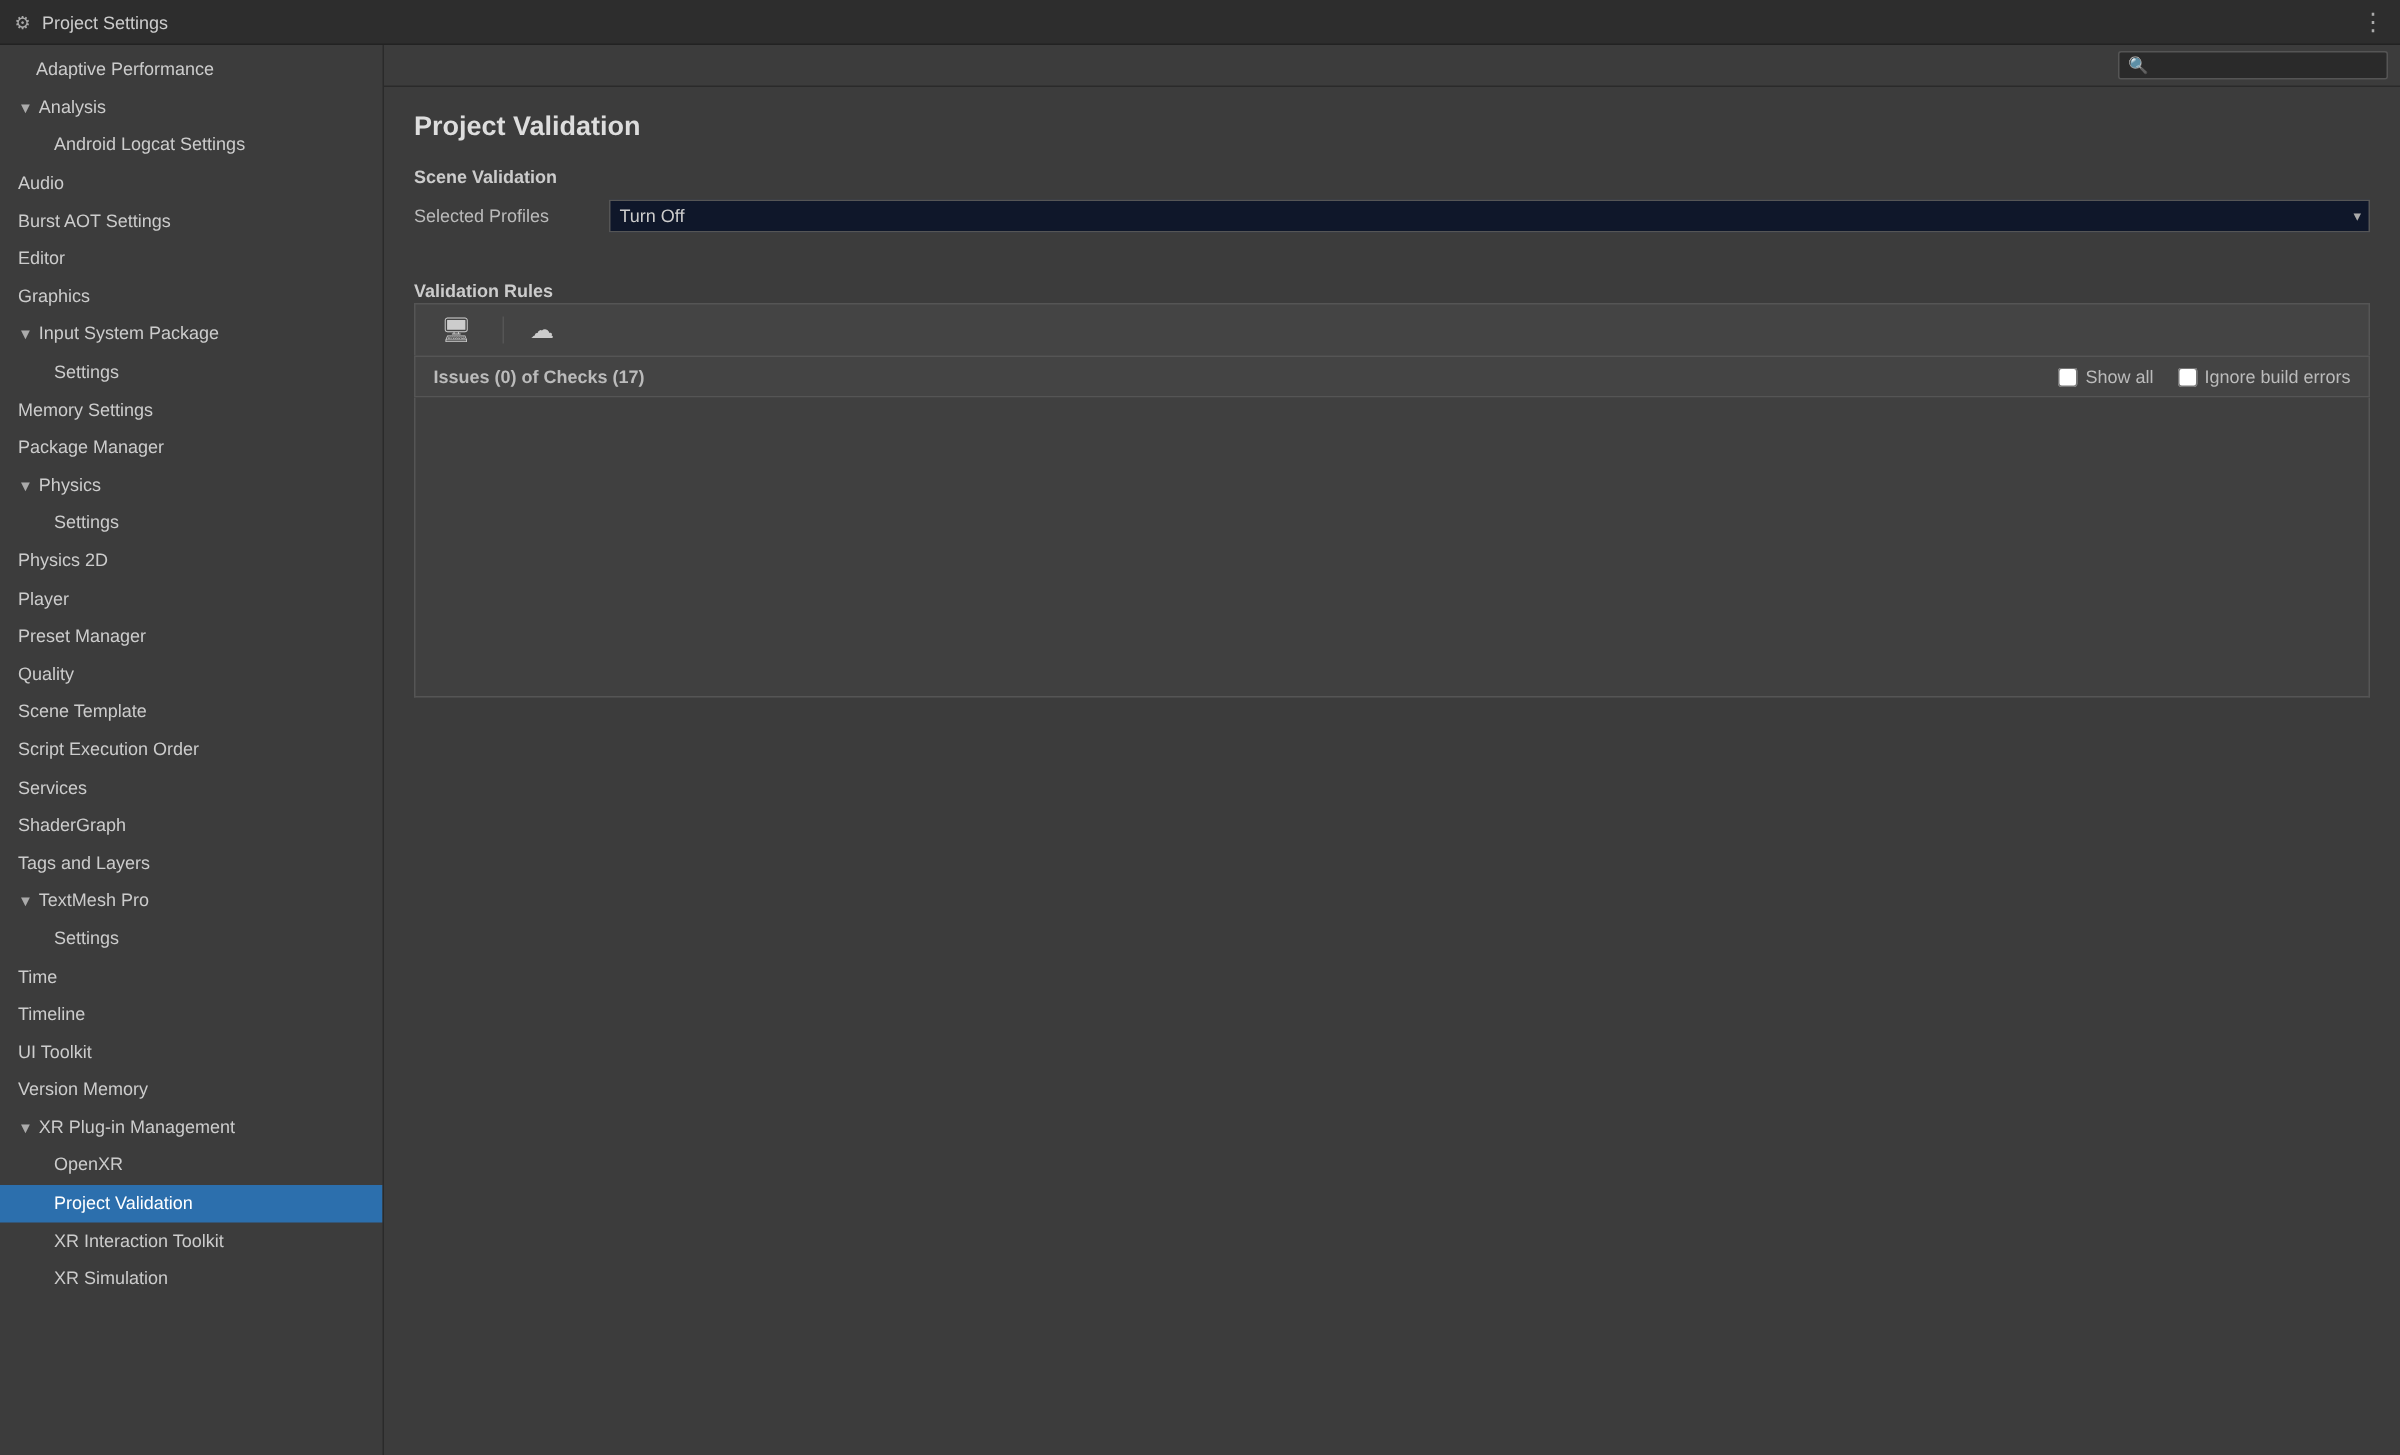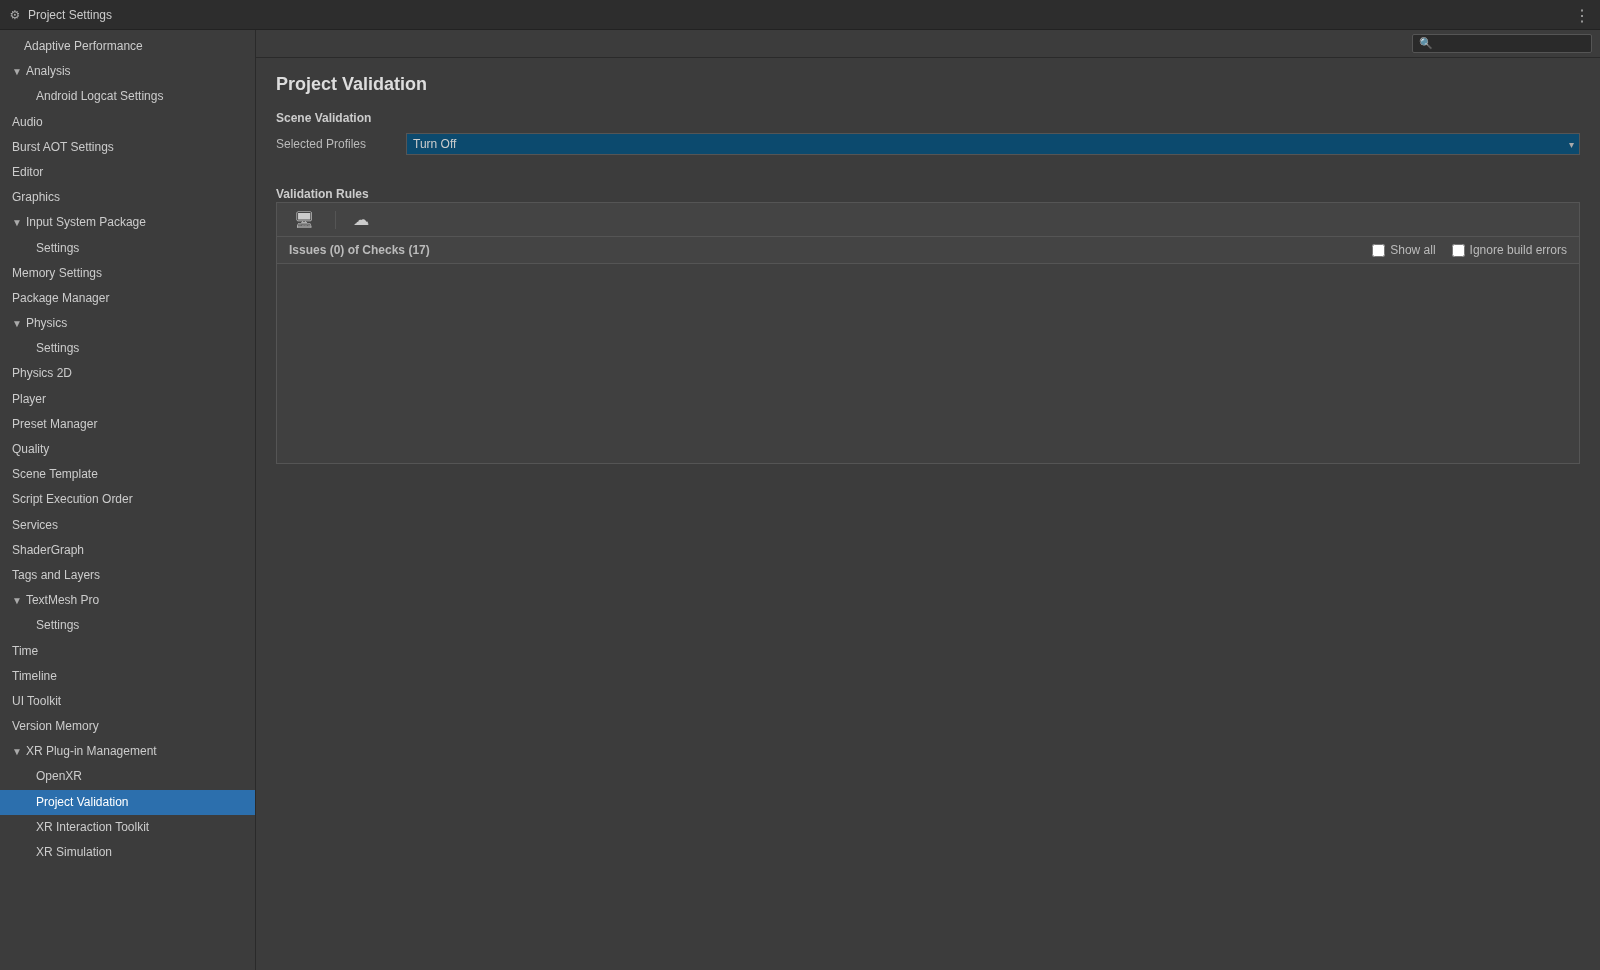--- a/index.html
+++ b/index.html
@@ -159,21 +159,21 @@
       color: #bbb;
       font-size: 12px;
       width: 130px;
     }
     .dropdown-wrapper {
       flex: 1;
       position: relative;
     }
     .dropdown-wrapper select {
       width: 100%;
-      background: #0c4a6e;
+      background: #0f172a;
       border: 1px solid #555;
       color: #ccc;
       font-size: 12px;
       padding: 2px 20px 2px 6px;
       appearance: none;
       cursor: pointer;
       height: 22px;
       outline: none;
     }
     .dropdown-arrow {

